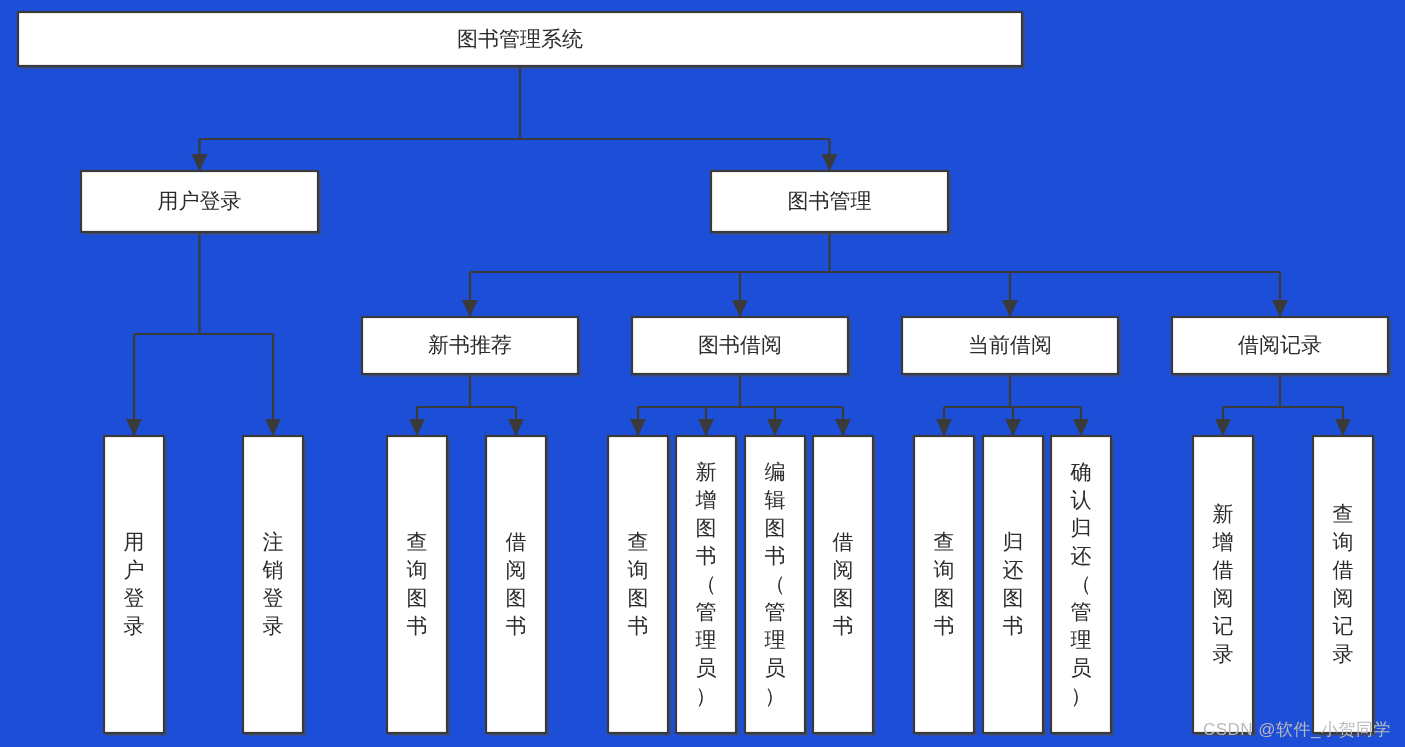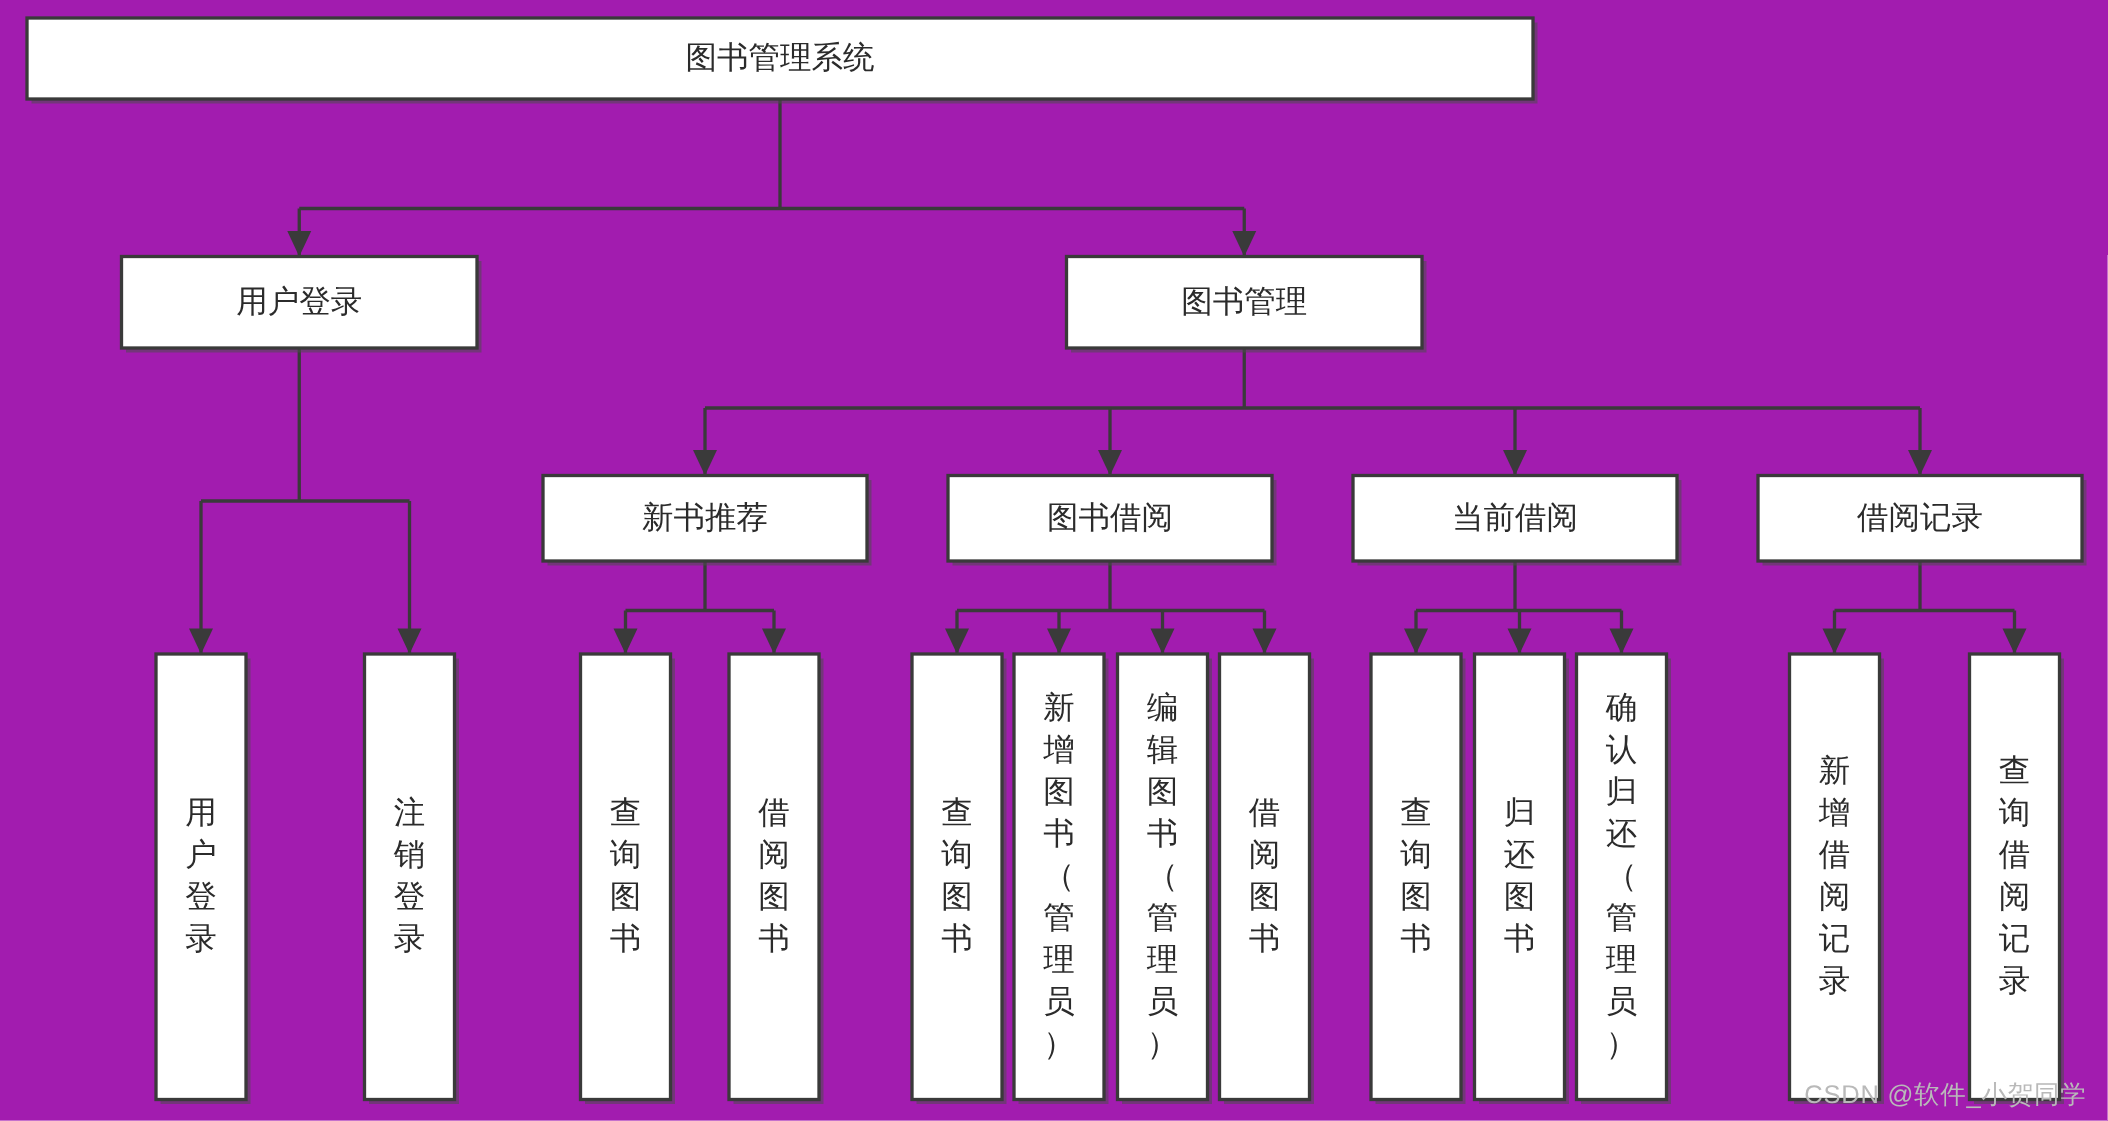--- a/index.html
+++ b/index.html
@@ -10,21 +10,21 @@
   body {
     width: 1405px;
     height: 747px;
     font-family: "Liberation Sans", "DejaVu Sans", sans-serif;
     overflow: hidden;
   }
   #diagram-root {
     position: relative;
     width: 1405px;
     height: 747px;
-    background: #a21caf;
+    background: #1d4ed8;
   }
   svg#tree-svg {
     position: absolute;
     left: 0;
     top: 0;
     width: 1405px;
     height: 747px;
     display: block;
   }
   .node-rect {

